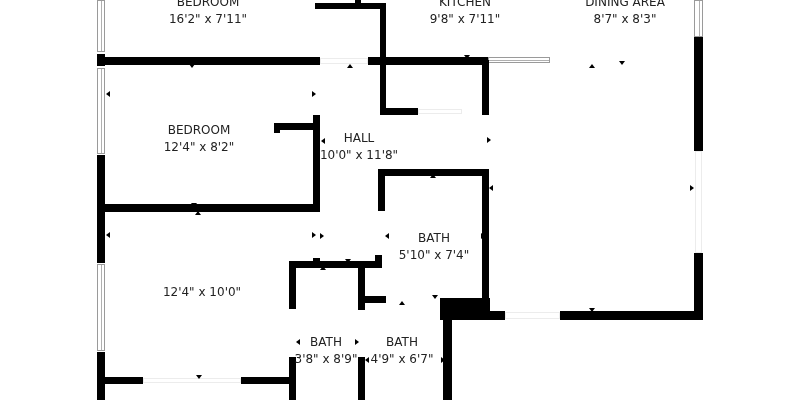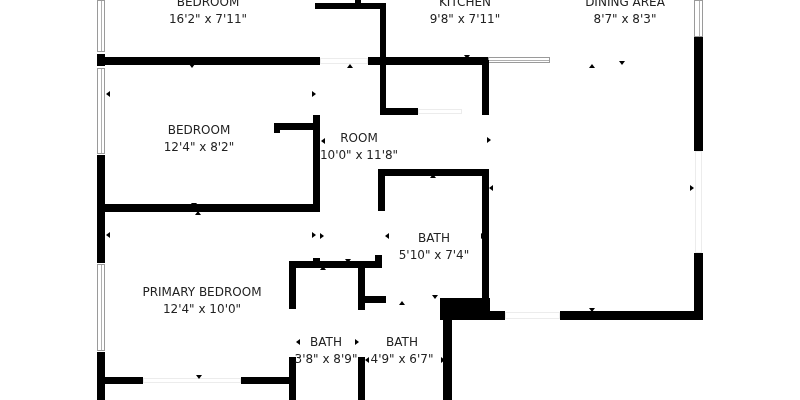--- a/index.html
+++ b/index.html
@@ -117,29 +117,28 @@
   </div>
   <div class="room-label" style="left:625px;top:-6px;">
     <span>DINING AREA</span>
     <span class="dim">8'7" x 8'3"</span>
   </div>
   <div class="room-label" style="left:199px;top:122px;">
     <span>BEDROOM</span>
     <span class="dim">12'4" x 8'2"</span>
   </div>
   <div class="room-label" style="left:359px;top:130px;">
-    <span>ROOM</span>
+    <span>HALL</span>
     <span class="dim">10'0" x 11'8"</span>
   </div>
   <div class="room-label" style="left:434px;top:230px;">
     <span>BATH</span>
     <span class="dim">5'10" x 7'4"</span>
   </div>
   <div class="room-label" style="left:202px;top:284px;">
-    <span>PRIMARY BEDROOM</span>
     <span class="dim">12'4" x 10'0"</span>
   </div>
   <div class="room-label" style="left:326px;top:334px;">
     <span>BATH</span>
     <span class="dim">3'8" x 8'9"</span>
   </div>
   <div class="room-label" style="left:402px;top:334px;">
     <span>BATH</span>
     <span class="dim">4'9" x 6'7"</span>
   </div>

